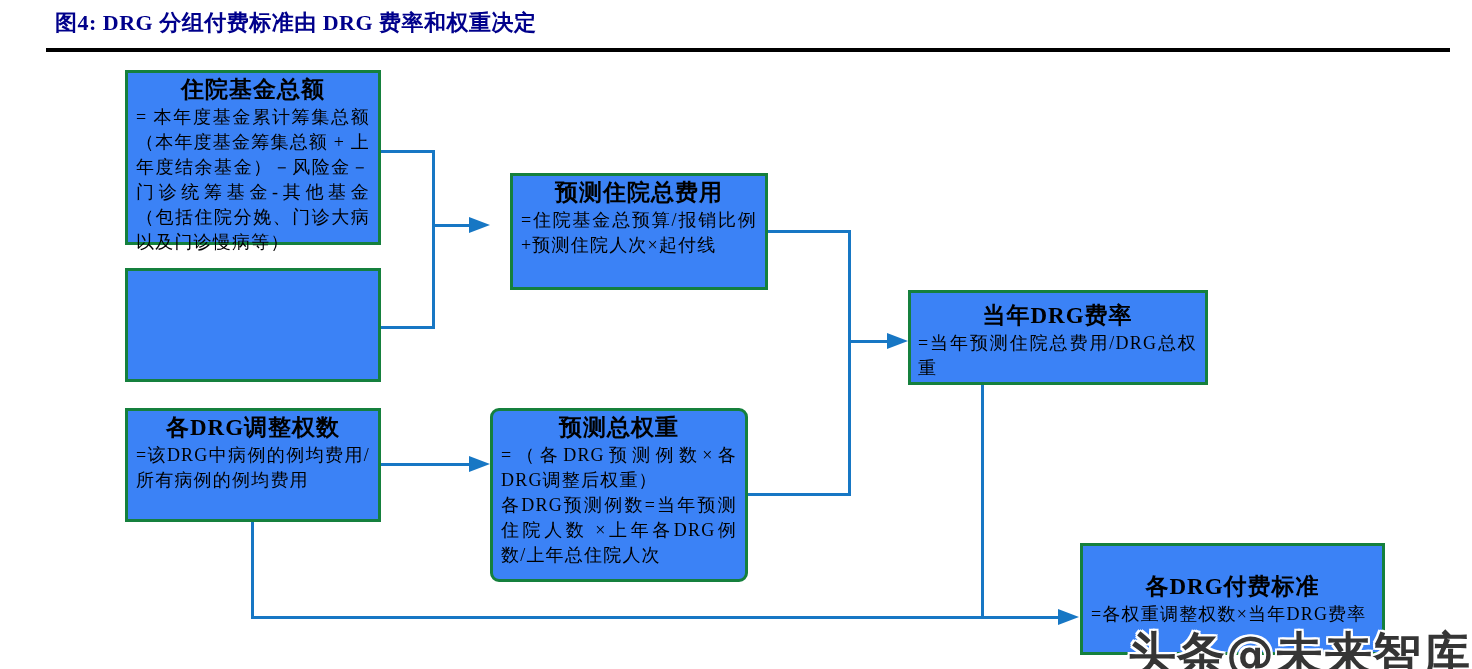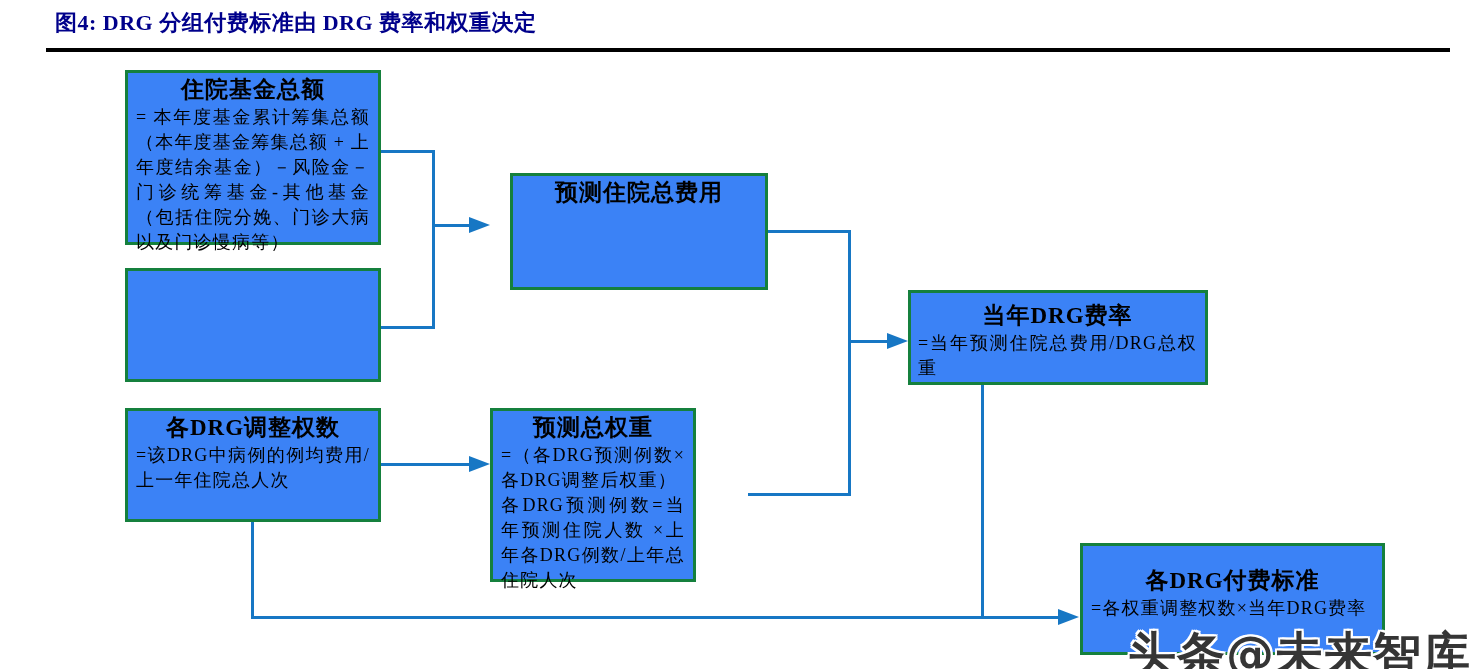--- a/index.html
+++ b/index.html
@@ -24,23 +24,23 @@
     letter-spacing:1px;white-space:nowrap;
   }
   .box-body{
     font-size:18px;line-height:25px;letter-spacing:1.2px;text-align:justify;
     white-space:pre-line;color:#000;
   }
   #box-fund       {left:125px;top:70px; width:256px;height:175px;}
   #box-inpatients {left:125px;top:268px;width:256px;height:114px;}
   #box-totalcost  {left:466px;top:173px;width:258px;height:117px;margin-left:44px;}
   #box-weightadj  {left:125px;top:408px;width:256px;height:114px;}
-  #box-totalweight{left:490px;top:408px;width:206px;height:174px;}
+  #box-totalweight{left:490px;top:408px;width:258px;height:174px;border-radius:9px;}
   #box-rate       {left:908px;top:290px;width:300px;height:95px;padding-top:8px;padding-left:7px;}
-  #box-standard   {left:1080px;top:543px;width:305px;height:112px;padding-top:20px;}
+  #box-standard   {left:1080px;top:543px;width:305px;height:112px;padding-top:26px;}
   
   .hline,.vline{position:absolute;background:#1777C4;z-index:1;}
   .hline{height:3px;} .vline{width:3px;}
   .arrow-right{
     position:absolute;width:0;height:0;z-index:1;
     border-top:8px solid transparent;border-bottom:8px solid transparent;
     border-left:21px solid #1777C4;
   }
   #l-fund-out   {left:381px;top:150px;width:54px;}
   #l-inpat-out  {left:381px;top:326px;width:54px;}
@@ -79,25 +79,26 @@
   <div class="box" id="box-fund">
     <div class="box-title">住院基金总额</div>
     <div class="box-body">= 本年度基金累计筹集总额（本年度基金筹集总额 + 上年度结余基金）－风险金－门诊统筹基金-其他基金（包括住院分娩、门诊大病以及门诊慢病等）</div>
   </div>
 
   <div class="box" id="box-inpatients">
   </div>
 
   <div class="box" id="box-totalcost">
     <div class="box-title">预测住院总费用</div>
+    <div class="box-body">=住院基金总预算/报销比例+预测住院人次×起付线</div>
   </div>
 
   <div class="box" id="box-weightadj">
     <div class="box-title">各DRG调整权数</div>
-    <div class="box-body">=该DRG中病例的例均费用/上一年住院总人次</div>
+    <div class="box-body">=该DRG中病例的例均费用/所有病例的例均费用</div>
   </div>
 
   <div class="box" id="box-totalweight">
     <div class="box-title">预测总权重</div>
     <div class="box-body">=（各DRG预测例数×各DRG调整后权重）
 各DRG预测例数=当年预测住院人数 ×上年各DRG例数/上年总住院人次</div>
   </div>
 
   <div class="box" id="box-rate">
     <div class="box-title">当年DRG费率</div>

